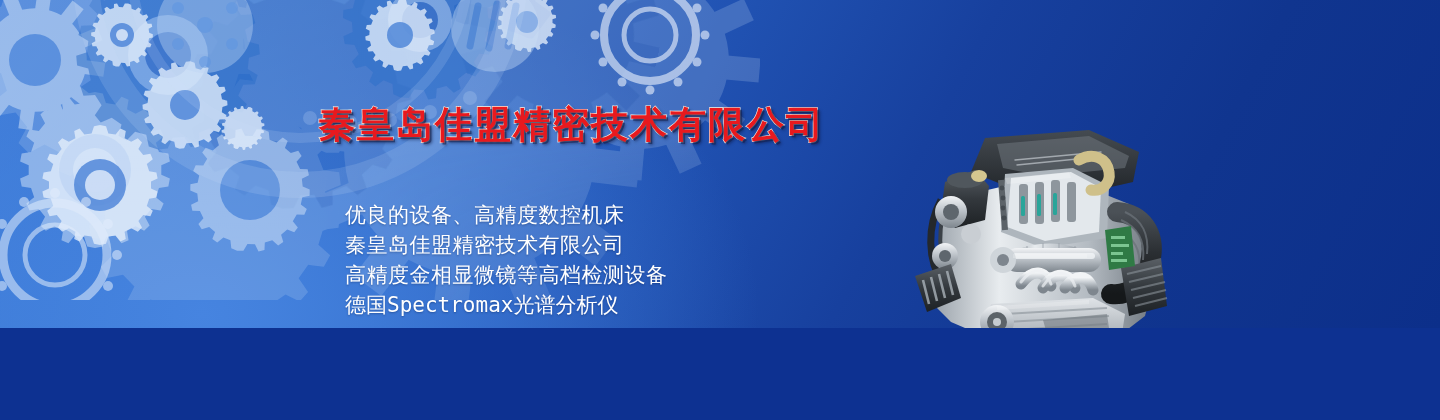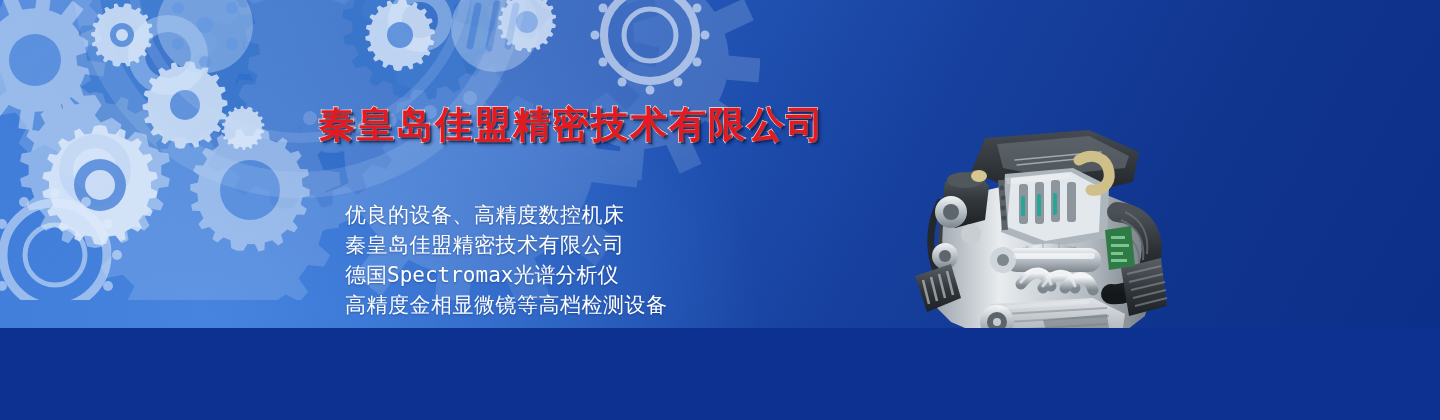--- a/index.html
+++ b/index.html
@@ -270,22 +270,22 @@
 
       </g>
     </svg>
   </div>
 
   <div id="title">秦皇岛佳盟精密技术有限公司</div>
 
   <div id="copy">
     <div class="line">优良的设备、高精度数控机床</div>
     <div class="line">秦皇岛佳盟精密技术有限公司</div>
+    <div class="line">高精度金相显微镜等高档检测设备</div>
     <div class="line mono-mix">德国Spectromax光谱分析仪</div>
-    <div class="line">高精度金相显微镜等高档检测设备</div>
   </div>
 
   <div id="engine">
     <svg viewBox="0 0 296 252" xmlns="http://www.w3.org/2000/svg" aria-hidden="true">
       <defs>
         <linearGradient id="steel" x1="0" y1="0" x2="0" y2="1">
           <stop offset="0" stop-color="#f2f4f6"></stop>
           <stop offset="0.4" stop-color="#c3c9cf"></stop>
           <stop offset="1" stop-color="#7e868e"></stop>
         </linearGradient>

